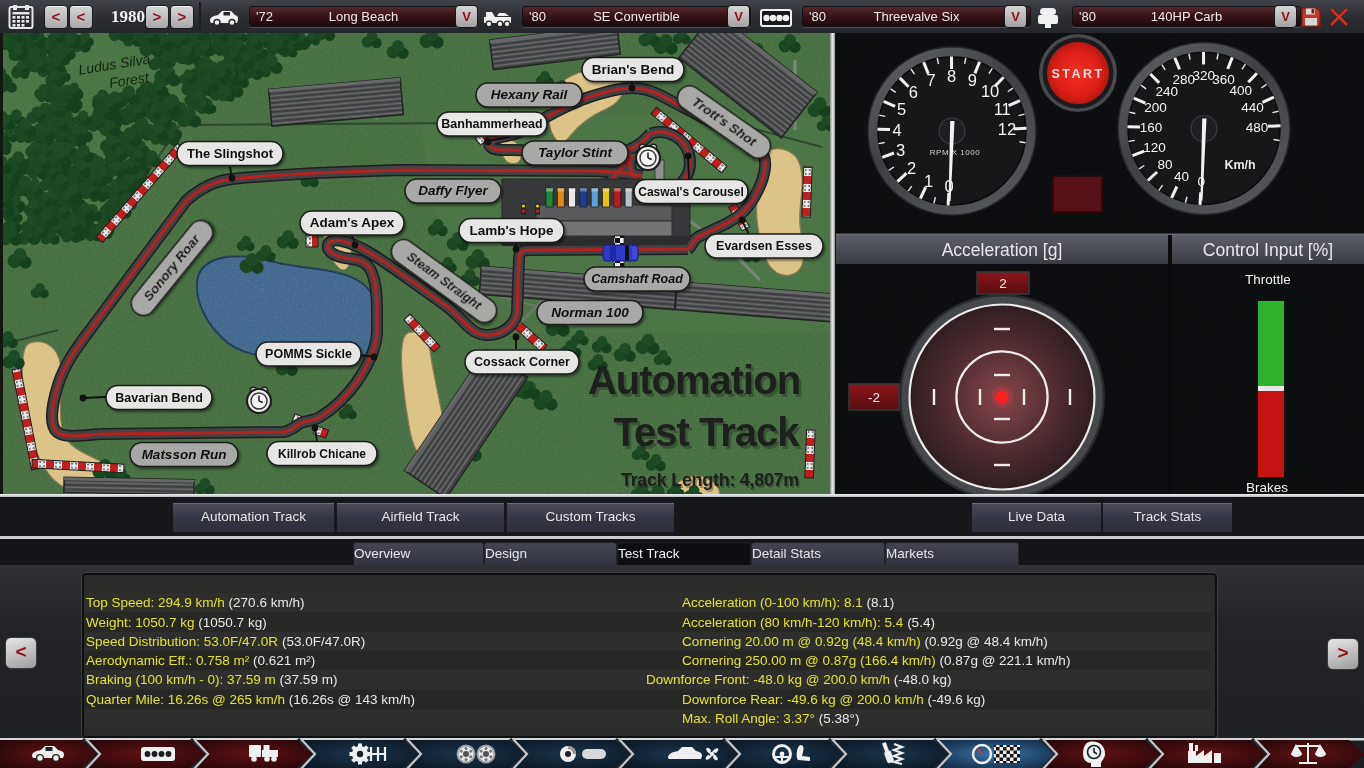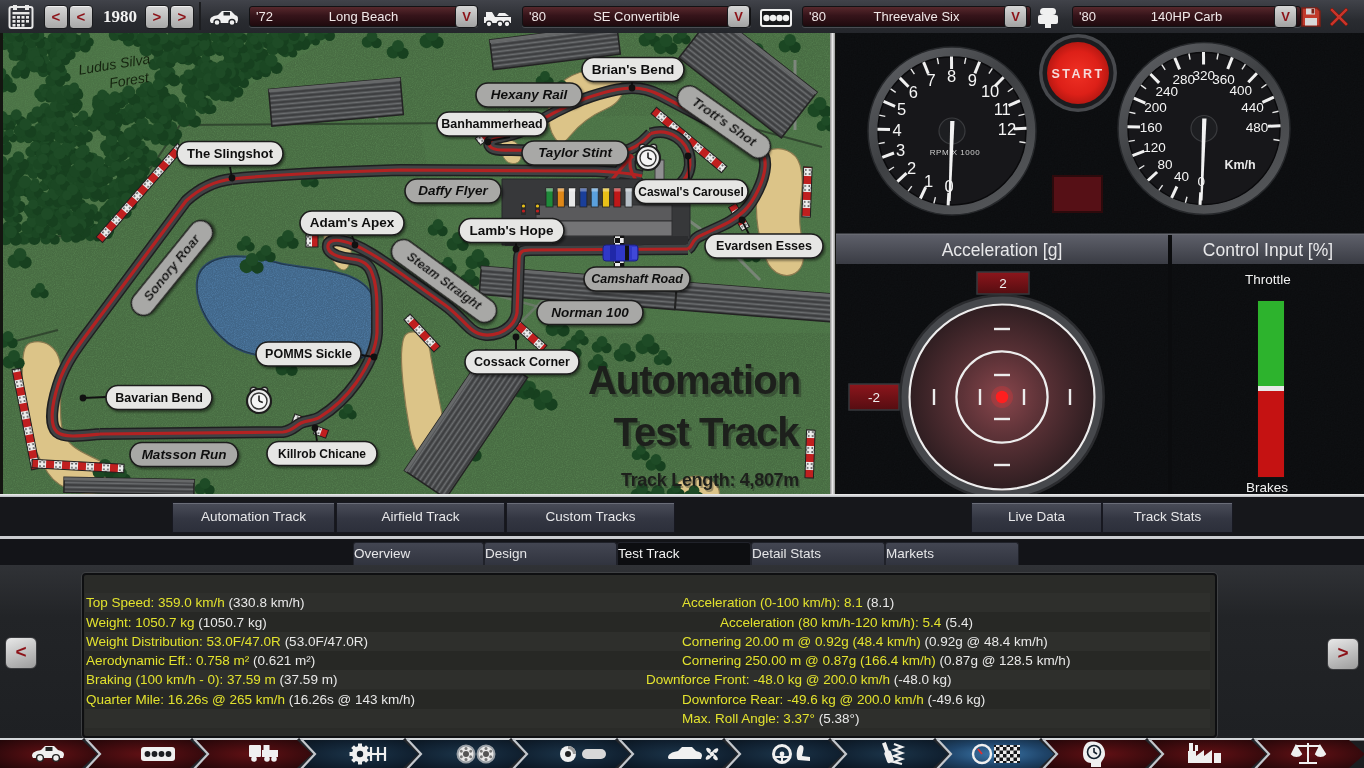--- a/index.html
+++ b/index.html
@@ -1,18 +1,18 @@
 <!DOCTYPE html>
 <html><head><meta charset="utf-8"><style>
 html,body{margin:0;padding:0;background:#000;}
 #page{position:relative;width:1364px;height:768px;overflow:hidden;background:#1b1d20;font-family:"Liberation Sans",sans-serif;}
 .abs{position:absolute;}
 #topbar{position:absolute;left:0;top:0;width:1364px;height:33px;background:linear-gradient(#41434a,#2a2c31 60%,#24262b);border-bottom:1px solid #101114;}
 .abtn{position:absolute;top:5px;width:22px;height:22px;border-radius:4px;background:linear-gradient(#d6d6d6,#a8a8a8);border:1px solid #1a1b1e;color:#8c1218;font-weight:bold;font-size:15px;text-align:center;line-height:21px;box-shadow:inset 0 1px 0 #f0f0f0;}
-#year{position:absolute;left:98px;top:7px;width:44px;text-align:center;color:#f2f2f2;font-weight:bold;font-size:17px;font-family:"Liberation Serif",serif;}
+#year{position:absolute;left:106px;top:7px;width:44px;text-align:center;color:#f2f2f2;font-weight:bold;font-size:17px;font-family:"Liberation Serif",serif;}
 .dd{position:absolute;top:6px;width:198px;height:19px;border-radius:3px;background:linear-gradient(#57282c,#36141a 45%,#1e0a0e);border:1px solid #121214;box-shadow:0 1px 0 #4a4c52;color:#f0e8e8;font-size:13px;padding-left:29px;}
 .ddyr{position:absolute;left:6px;top:2px;}
 .ddnm{position:absolute;left:0;right:0;top:2px;text-align:center;}
 .vbtn{position:absolute;top:5px;width:21px;height:21px;border-radius:4px;background:linear-gradient(#d6d6d6,#a2a2a2);border:1px solid #17181b;text-align:center;}
 .vbtn span{color:#8c1218;font-weight:bold;font-size:13px;line-height:21px;}
 #maptop{position:absolute;left:0;top:33px;width:836px;height:464px;background:#131510;}
 #mapborder{position:absolute;left:830px;top:33px;width:5px;height:464px;background:linear-gradient(90deg,#888,#e8e8e8,#999);}
 #whiteline1{position:absolute;left:0;top:494px;width:1364px;height:3px;background:linear-gradient(#f0f0f0,#b8bcc0);}
 #trow{position:absolute;left:0;top:497px;width:1364px;height:39px;background:#16171b;border-bottom:3px solid #caccd0;}
 .tbtn{position:absolute;top:5px;height:29px;background:linear-gradient(#4a4d59,#333642 55%,#2c2f3a);border:1px solid #171820;box-shadow:inset 0 1px 0 #6a6d78;color:#e8e8ea;font-size:13.5px;text-align:center;line-height:28px;}
@@ -1037,31 +1037,31 @@
  <div class="mtab" style="left:484px;width:131px">Design</div>
  <div class="mtab sel" style="left:617px;width:132px">Test Track</div>
  <div class="mtab" style="left:751px;width:132px">Detail Stats</div>
  <div class="mtab" style="left:885px;width:132px">Markets</div>
 </div>
 
 <div id="statpage">
  <div id="statpanel">
  </div>
  <div class="srow" style="top:28.0px;background:#2e2f2c"></div>
-      <div class="stxt" style="left:86px;top:30.2px"><span class="y">Top Speed: 359.0 km/h</span> <span class="w">(330.8 km/h)</span></div>
+      <div class="stxt" style="left:86px;top:30.2px"><span class="y">Top Speed: 294.9 km/h</span> <span class="w">(270.6 km/h)</span></div>
       <div class="stxt" style="left:682px;top:30.2px"><span class="y">Acceleration (0-100 km/h): 8.1</span> <span class="w">(8.1)</span></div>
       <div class="srow" style="top:47.3px;background:#272825"></div>
       <div class="stxt" style="left:86px;top:49.5px"><span class="y">Weight: 1050.7 kg</span> <span class="w">(1050.7 kg)</span></div>
-      <div class="stxt" style="left:720px;top:49.5px"><span class="y">Acceleration (80 km/h-120 km/h): 5.4</span> <span class="w">(5.4)</span></div>
+      <div class="stxt" style="left:682px;top:49.5px"><span class="y">Acceleration (80 km/h-120 km/h): 5.4</span> <span class="w">(5.4)</span></div>
       <div class="srow" style="top:66.6px;background:#2e2f2c"></div>
-      <div class="stxt" style="left:86px;top:68.8px"><span class="y">Weight Distribution: 53.0F/47.0R</span> <span class="w">(53.0F/47.0R)</span></div>
+      <div class="stxt" style="left:86px;top:68.8px"><span class="y">Speed Distribution: 53.0F/47.0R</span> <span class="w">(53.0F/47.0R)</span></div>
       <div class="stxt" style="left:682px;top:68.8px"><span class="y">Cornering 20.00 m @ 0.92g (48.4 km/h)</span> <span class="w">(0.92g @ 48.4 km/h)</span></div>
       <div class="srow" style="top:85.9px;background:#272825"></div>
       <div class="stxt" style="left:86px;top:88.1px"><span class="y">Aerodynamic Eff.: 0.758 m²</span> <span class="w">(0.621 m²)</span></div>
-      <div class="stxt" style="left:682px;top:88.1px"><span class="y">Cornering 250.00 m @ 0.87g (166.4 km/h)</span> <span class="w">(0.87g @ 128.5 km/h)</span></div>
+      <div class="stxt" style="left:682px;top:88.1px"><span class="y">Cornering 250.00 m @ 0.87g (166.4 km/h)</span> <span class="w">(0.87g @ 221.1 km/h)</span></div>
       <div class="srow" style="top:105.2px;background:#2e2f2c"></div>
       <div class="stxt" style="left:86px;top:107.4px"><span class="y">Braking (100 km/h - 0): 37.59 m</span> <span class="w">(37.59 m)</span></div>
       <div class="stxt" style="left:646px;top:107.4px"><span class="y">Downforce Front: -48.0 kg @ 200.0 km/h</span> <span class="w">(-48.0 kg)</span></div>
       <div class="srow" style="top:124.5px;background:#272825"></div>
       <div class="stxt" style="left:86px;top:126.7px"><span class="y">Quarter Mile: 16.26s @ 265 km/h</span> <span class="w">(16.26s @ 143 km/h)</span></div>
       <div class="stxt" style="left:682px;top:126.7px"><span class="y">Downforce Rear: -49.6 kg @ 200.0 km/h</span> <span class="w">(-49.6 kg)</span></div>
       <div class="srow" style="top:143.8px;background:#2e2f2c"></div>
       <div class="stxt" style="left:682px;top:146.0px"><span class="y">Max. Roll Angle: 3.37°</span> <span class="w">(5.38°)</span></div>
  <div class="navbtn" style="left:5px;top:72px">&lt;</div>
  <div class="navbtn" style="left:1327px;top:73px">&gt;</div>

